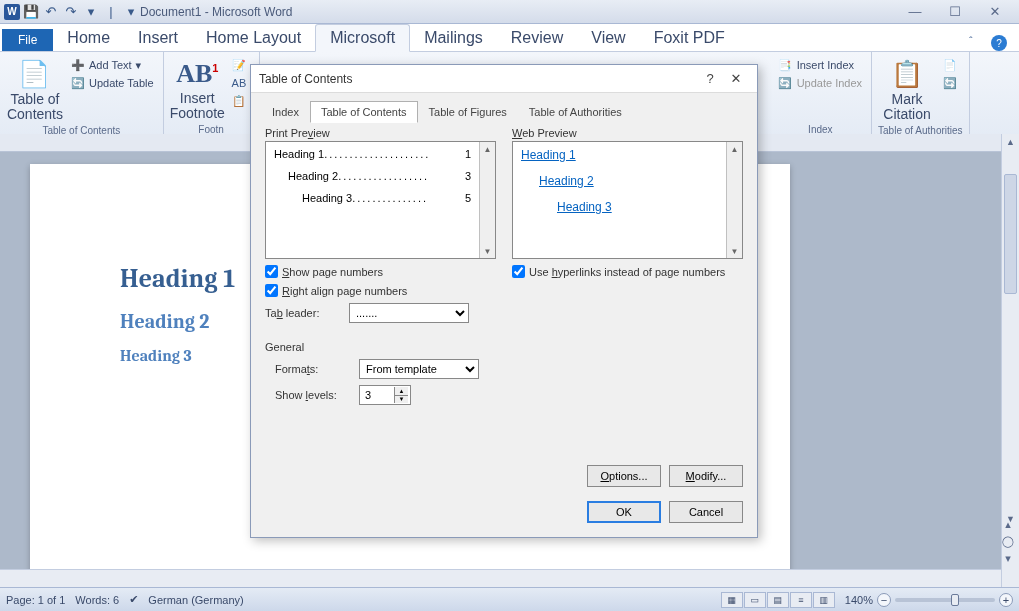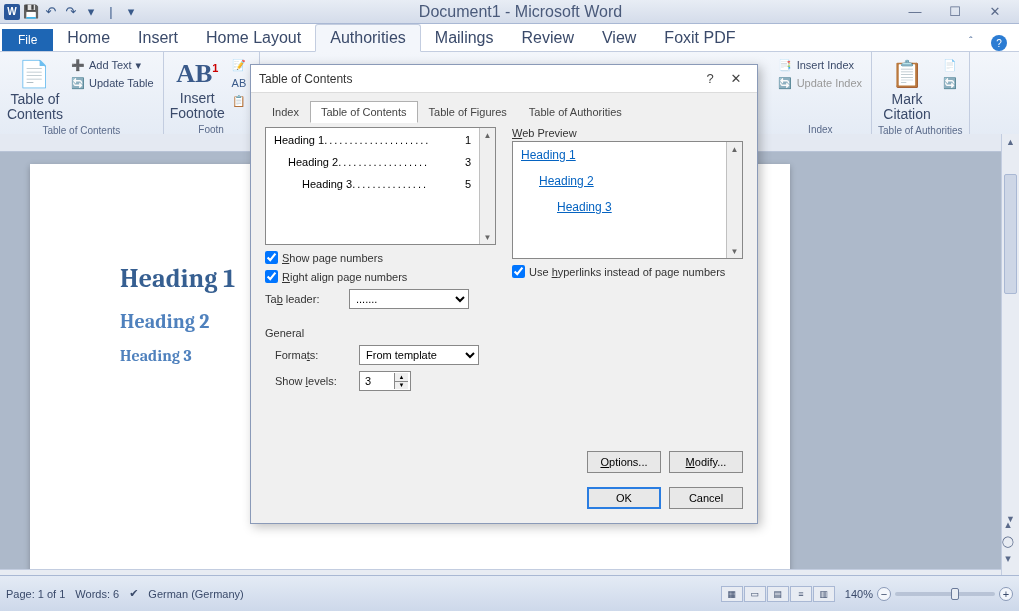--- a/index.html
+++ b/index.html
@@ -3,21 +3,21 @@
 <meta charset="utf-8">
 <style>
 * { box-sizing: border-box; margin: 0; padding: 0; font-family: "Segoe UI", Tahoma, sans-serif; font-size: 11px; }
 body { background: #fff; width: 1019px; height: 611px; overflow: hidden; position: relative; }
 
 
 .titlebar { height: 24px; background: linear-gradient(#e8edf5, #d4dcea); display: flex; align-items: center; border-bottom: 1px solid #a9b8d4; }
 .titlebar .qat { display: flex; align-items: center; gap: 2px; padding-left: 4px; }
 .titlebar .qat .word-icon { width: 16px; height: 16px; background: #2a579a; color: #fff; font-weight: bold; font-size: 10px; display: flex; align-items: center; justify-content: center; border-radius: 2px; }
 .titlebar .qat .ic { width: 18px; height: 18px; display: flex; align-items: center; justify-content: center; color: #3a5a8a; cursor: pointer; font-size: 13px; }
-.titlebar .title { flex: 1; text-align: center; color: #4a5a7a; font-size: 16px; }
+.titlebar .title { flex: 1; color: #4a5a7a; font-size: 12px; }
 .titlebar .winbtns { display: flex; gap: 12px; padding-right: 10px; }
 .titlebar .winbtns span { width: 28px; height: 16px; display: flex; align-items: center; justify-content: center; color: #5a6a8a; cursor: pointer; font-size: 13px; }
 
 
 .tabs { height: 28px; background: #fff; display: flex; align-items: flex-end; border-bottom: 1px solid #c3cde0; padding-left: 2px; }
 .tabs .file-tab { background: #1e66b4; color: #fff; padding: 4px 16px; height: 22px; display: flex; align-items: center; font-size: 12px; cursor: pointer; }
 .tabs .tab { padding: 4px 14px; color: #3a4a6a; cursor: pointer; font-size: 16px; }
 .tabs .tab.active { background: #f3f6fb; border: 1px solid #c3cde0; border-bottom: 1px solid #f3f6fb; margin-bottom: -1px; border-radius: 3px 3px 0 0; }
 .tabs .spacer { flex: 1; }
 .tabs .help { display: flex; gap: 6px; padding-right: 12px; align-items: center; }
@@ -44,21 +44,21 @@
 .docarea .page h2 { font-family: Cambria, serif; color: #4f81bd; font-size: 20px; font-weight: bold; margin-bottom: 14px; }
 .docarea .page h3 { font-family: Cambria, serif; color: #4f81bd; font-size: 16px; font-weight: bold; }
 .docarea .vscroll { position: absolute; right: 0; top: 0; bottom: 0; width: 18px; background: #e8ecf3; border-left: 1px solid #c3cde0; }
 .docarea .vscroll .thumb { position: absolute; top: 40px; left: 2px; right: 2px; height: 120px; background: #cdd6e6; border: 1px solid #a9b8d4; border-radius: 2px; }
 .docarea .vscroll .arr { position: absolute; left: 0; right: 0; height: 16px; display: flex; align-items: center; justify-content: center; color: #5a6a8a; cursor: pointer; font-size: 9px; }
 .docarea .hscroll { position: absolute; left: 0; right: 18px; bottom: 0; height: 18px; background: #e8ecf3; border-top: 1px solid #c3cde0; }
 .docarea .sideicons { position: absolute; right: 0; top: 18px; width: 18px; display: flex; flex-direction: column; gap: 4px; align-items: center; padding-top: 4px; }
 .docarea .sideicons span { color: #5a6a8a; font-size: 11px; cursor: pointer; }
 
 
-.statusbar { position: absolute; bottom: 0; left: 0; right: 0; height: 36px; background: linear-gradient(#e4ebf5, #cdd8ea); border-top: 1px solid #a9b8d4; display: flex; align-items: center; padding: 0 6px; gap: 10px; color: #3a4a6a; font-size: 11px; }
+.statusbar { position: absolute; bottom: 0; left: 0; right: 0; height: 24px; background: linear-gradient(#e4ebf5, #cdd8ea); border-top: 1px solid #a9b8d4; display: flex; align-items: center; padding: 0 6px; gap: 10px; color: #3a4a6a; font-size: 11px; }
 .statusbar .sep { flex: 1; }
 .statusbar .viewbtns { display: flex; gap: 1px; }
 .statusbar .viewbtns span { width: 22px; height: 16px; border: 1px solid #a9b8d4; background: #e8ecf3; display: flex; align-items: center; justify-content: center; cursor: pointer; font-size: 9px; }
 .statusbar .zoom { display: flex; align-items: center; gap: 4px; }
 .statusbar .zoom .track { width: 100px; height: 4px; background: #b8c3d6; position: relative; border-radius: 2px; }
 .statusbar .zoom .track .knob { position: absolute; top: -4px; left: 56px; width: 8px; height: 12px; background: #e8ecf3; border: 1px solid #6a7a9a; border-radius: 2px; }
 .statusbar .zoom .pm { width: 14px; height: 14px; border: 1px solid #8a9ab8; border-radius: 50%; display: flex; align-items: center; justify-content: center; cursor: pointer; font-size: 11px; background: #f3f6fb; }
 
 
 .dialog { position: absolute; top: 64px; left: 250px; width: 508px; background: #f0f0f0; border: 1px solid #8a9ab8; box-shadow: 3px 3px 10px rgba(0,0,0,.25); z-index: 100; }
@@ -123,21 +123,21 @@
     <span>☐</span>
     <span>✕</span>
   </div>
 </div>
 
 <div class="tabs">
   <div class="file-tab">File</div>
   <div class="tab">Home</div>
   <div class="tab">Insert</div>
   <div class="tab">Home Layout</div>
-  <div class="tab active">Authorities</div>
+  <div class="tab active">Microsoft</div>
   <div class="tab">Mailings</div>
   <div class="tab">Review</div>
   <div class="tab">View</div>
   <div class="tab">Foxit PDF</div>
   <div class="spacer"></div>
   <div class="help">
     <span class="ic">ˆ</span>
     <span class="q">?</span>
   </div>
 </div>
@@ -270,20 +270,21 @@
   </div>
   <div class="dlg-tabs">
     <div class="dt">Index</div>
     <div class="dt active">Table of Contents</div>
     <div class="dt">Table of Figures</div>
     <div class="dt">Table of Authorities</div>
   </div>
   <div class="dlg-body">
     <div class="dlg-cols">
       <div class="col">
+        <span class="lbl">Print Pre<u>v</u>iew</span>
         <div class="preview">
           <div class="preview-content">
             <div class="row">
                 <span class="htxt">Heading 1</span>
                 <span class="dots">.....................</span>
                 <span class="pg">1</span>
               </div>
             <div class="row i1">
                 <span class="htxt">Heading 2</span>
                 <span class="dots">..................</span>

